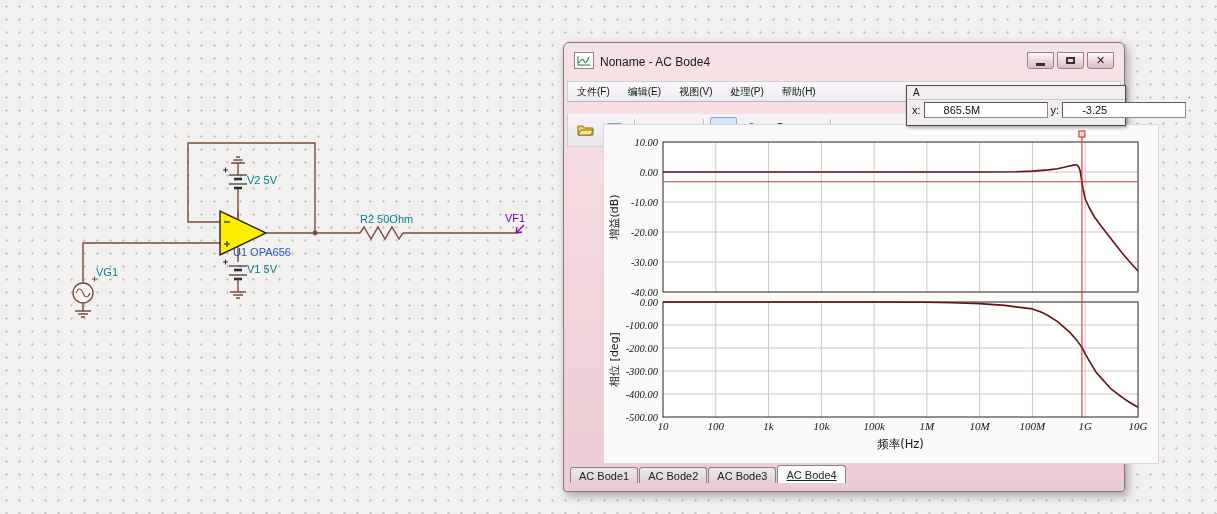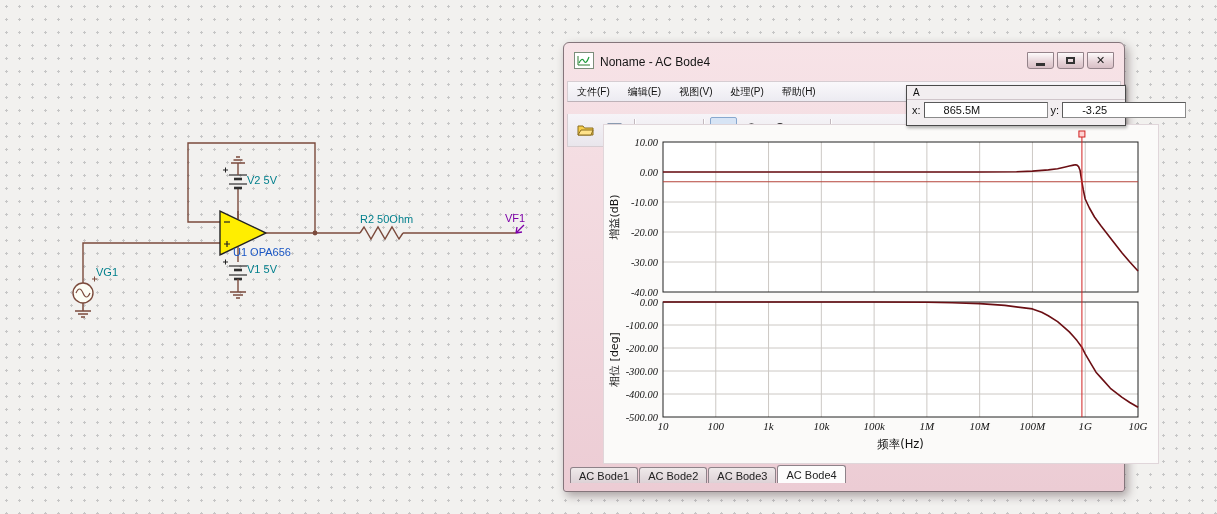--- a/index.html
+++ b/index.html
@@ -81,21 +81,21 @@
     background:#fff;padding:0 19px;color:#111;
   }
 
   
   .tabbar{position:absolute;left:6px;top:422px;display:flex;align-items:flex-end;height:18px;}
   .tab{
     font-size:11px;color:#222;padding:2px 8px 2px 8px;height:16px;box-sizing:border-box;
     border:1px solid #8e8289;border-bottom:none;border-radius:3px 3px 0 0;
     background:linear-gradient(#efe9ea,#ddd2d6);margin-right:1px;cursor:default;white-space:nowrap;
   }
-  .tab.active{background:#fdfcfc;height:18px;padding-top:3px;position:relative;z-index:2;}
+  .tab.active{background:#fdfcfc;height:18px;padding-top:3px;position:relative;z-index:2;text-decoration:underline;}
 </style>
 </head>
 <body>
 
 <div id="stage">
 
   <svg id="schematic-svg" width="563" height="514">
 
     <g>
       <path d="M83,283 V243 H220" fill="none" style="stroke:var(--wire)" stroke-width="1.4"></path>

